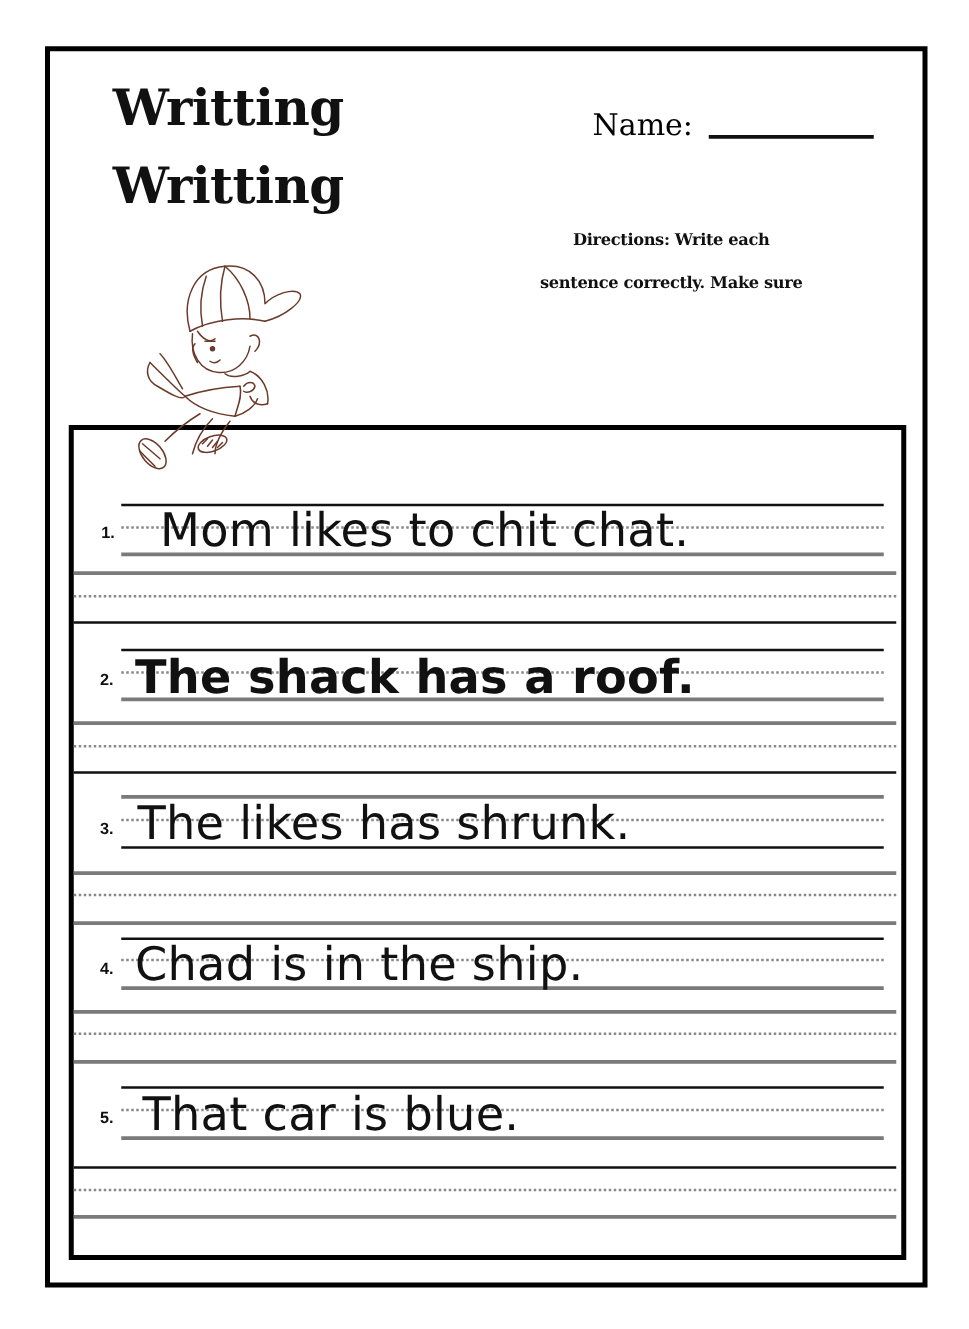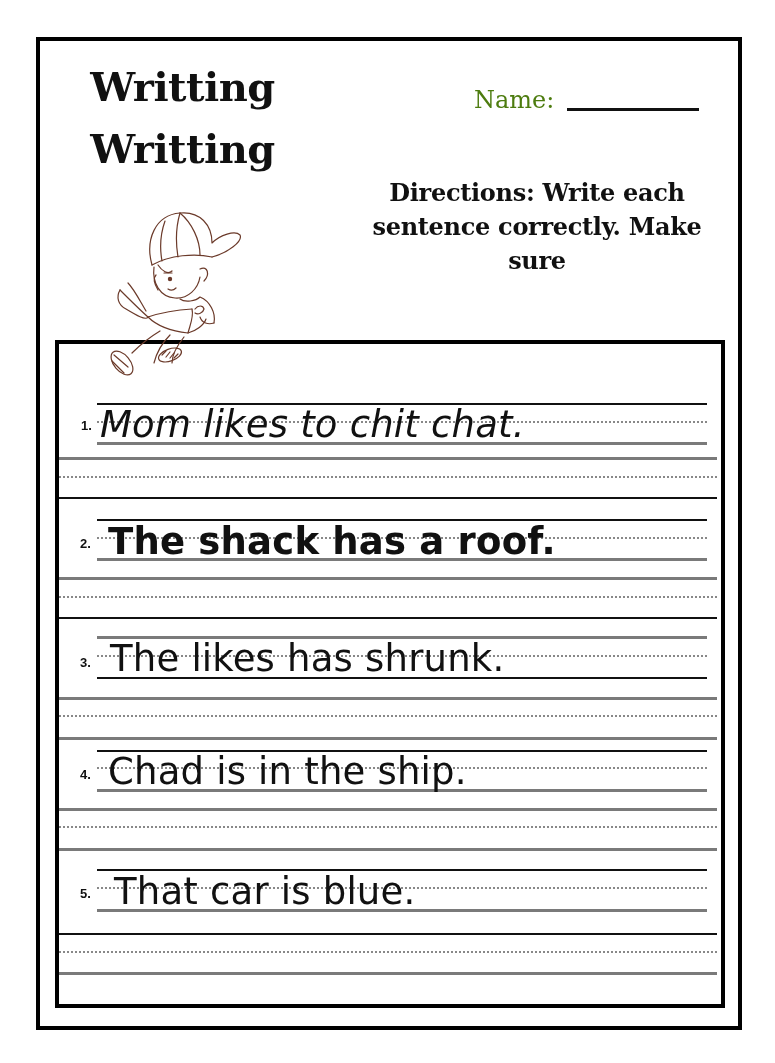--- a/index.html
+++ b/index.html
@@ -1,21 +1,21 @@
 <!DOCTYPE html>
 <html><head>
 <meta charset="utf-8">
 <style>
   html, body { margin:0; padding:0; background:#ffffff; }
   body { width:775px; height:1063px; position:relative; overflow:hidden; font-family:"DejaVu Serif", serif; }
   .outer { position:absolute; left:36px; top:37px; width:698px; height:985px; border:4px solid #000; box-sizing:content-box; }
   .title { position:absolute; left:60px; width:245px; top:56px; text-align:center; font-family:"DejaVu Serif", serif; font-weight:bold; font-size:40px; line-height:62px; color:#111; letter-spacing:-0.5px; }
-  .name-row { position:absolute; left:474px; top:86px; font-family:"DejaVu Serif", serif; font-size:24px; color:#4d7c0f; }
+  .name-row { position:absolute; left:474px; top:86px; font-family:"DejaVu Serif", serif; font-size:24px; color:#000000; }
   .name-line { position:absolute; left:567px; top:108px; width:132px; height:3px; background:#111; }
-  .directions { position:absolute; left:368px; width:338px; top:176px; text-align:center; font-family:"DejaVu Serif", serif; font-weight:bold; font-size:24px; line-height:34px; color:#111; letter-spacing:-0.3px; }
+  .directions { position:absolute; left:368px; width:338px; top:176px; text-align:center; font-family:"DejaVu Serif", serif; font-weight:bold; font-size:13px; line-height:34px; color:#111; letter-spacing:-0.3px; }
   .boy { position:absolute; left:100px; top:205px; width:150px; height:175px; }
   .inner { position:absolute; left:55px; top:340px; width:662px; height:660px; border:4px solid #000; box-sizing:content-box; }
   .ln { position:absolute; height:0; }
   .solid { border-top:2px solid #111; }
   .gray { border-top:3px solid #7a7a7a; }
   .dot { border-top:2px dotted #888; }
   .num { position:absolute; font-family:"Liberation Sans", sans-serif; font-weight:bold; font-size:13px; color:#111; }
   .sent { position:absolute; font-family:"DejaVu Sans", sans-serif; font-size:37px; color:#111; white-space:nowrap; letter-spacing:0.2px; }
 </style>
 </head>
@@ -72,21 +72,21 @@
   <path d="M14 150 L28 162 M12 156 L24 168"></path>
   <ellipse cx="70" cy="150" rx="12" ry="6" transform="rotate(-20 70 150)"></ellipse>
   <path d="M62 150 L66 146 M66 152 L70 147 M70 153 L74 148 M74 153 L78 149"></path>
 </svg>
 
 <div>
   <div class="ln solid" style="left:97px; width:610px; top:403px;"></div>
   <div class="ln dot" style="left:97px; width:610px; top:421px;"></div>
   <div class="ln gray" style="left:97px; width:610px; top:442px;"></div>
   <div class="num" style="left:81px; top:418px;">1.</div>
-  <div class="sent" style="left:100px; top:403px;font-style:italic;">Mom likes to chit chat.</div>
+  <div class="sent" style="left:128px; top:403px;">Mom likes to chit chat.</div>
   <div class="ln gray" style="left:59px; width:658px; top:457px;"></div>
   <div class="ln dot" style="left:59px; width:658px; top:476px;"></div>
   <div class="ln solid" style="left:59px; width:658px; top:497px;"></div>
 </div>
 
 <div>
   <div class="ln solid" style="left:97px; width:610px; top:519px;"></div>
   <div class="ln dot" style="left:97px; width:610px; top:537px;"></div>
   <div class="ln gray" style="left:97px; width:610px; top:558px;"></div>
   <div class="num" style="left:80px; top:536px;">2.</div>

